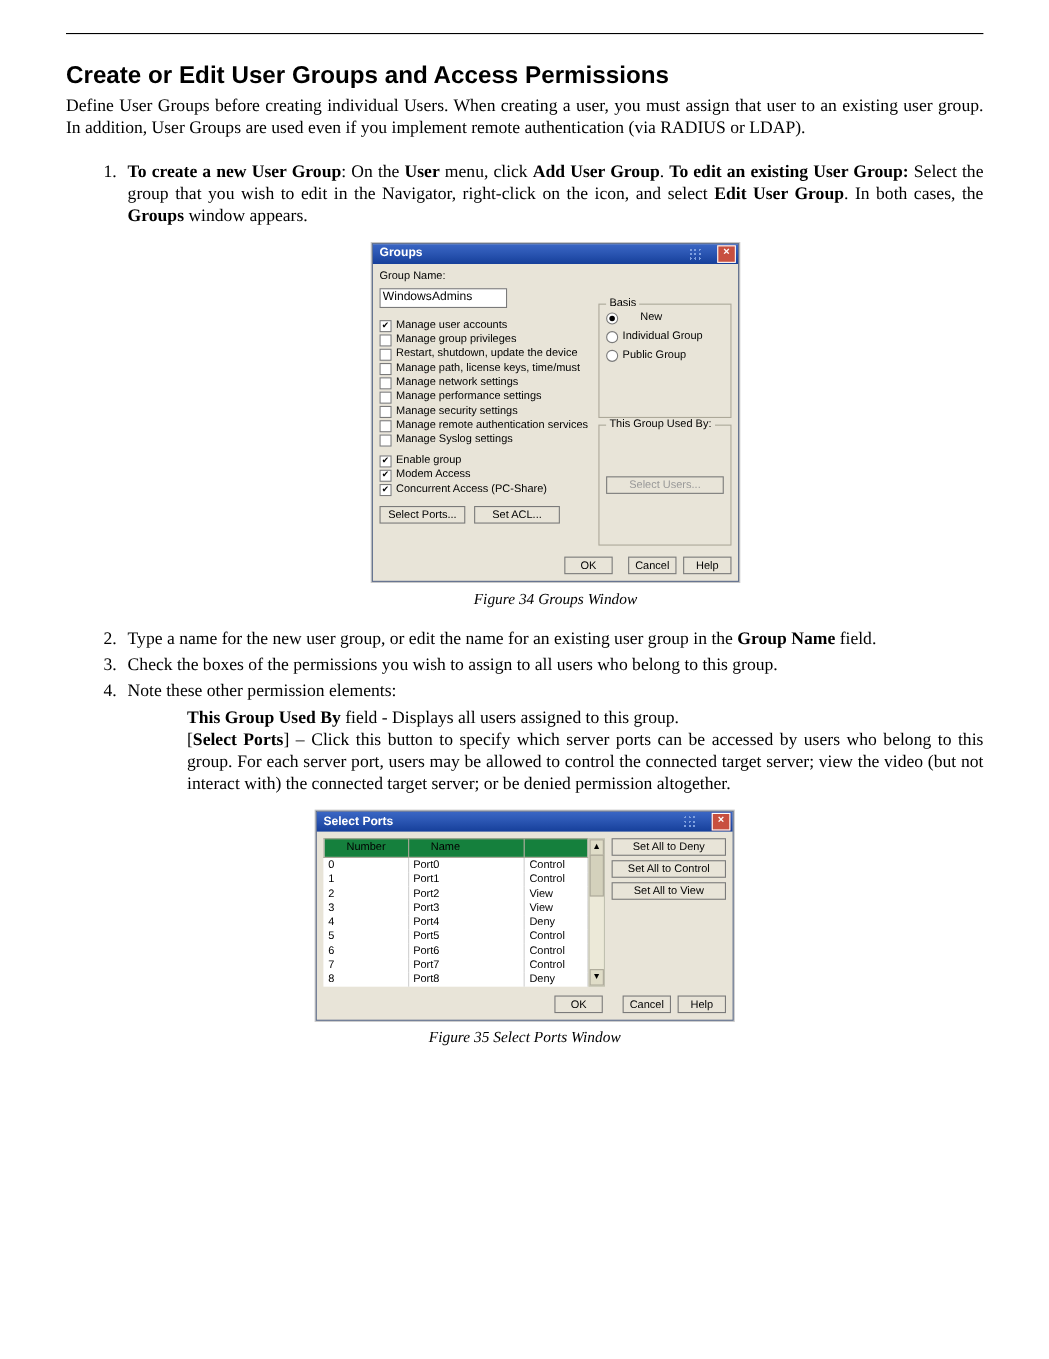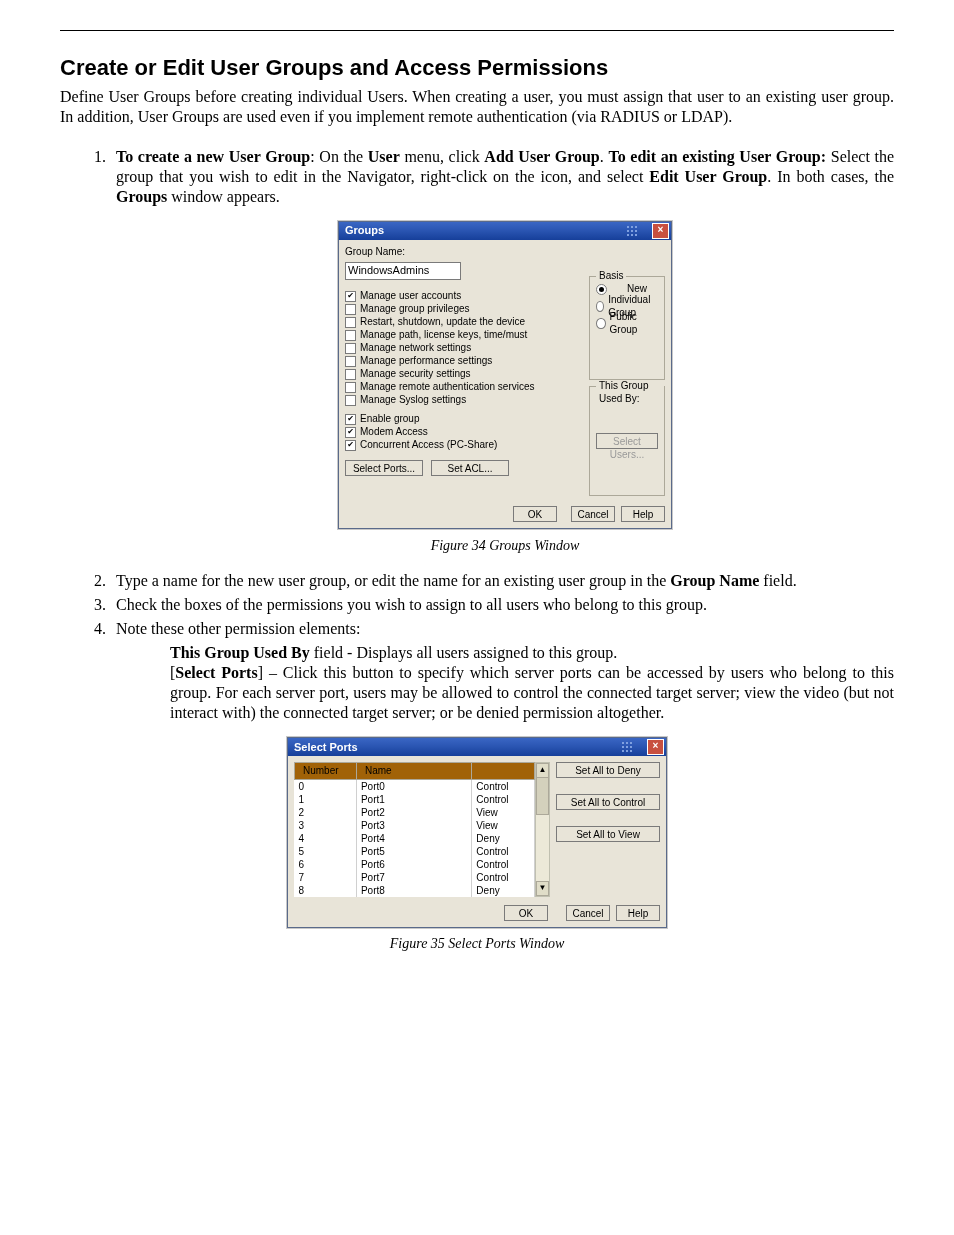--- a/index.html
+++ b/index.html
@@ -173,21 +173,21 @@
     height: 16px;
     box-sizing: border-box;
     line-height: 13px;
   }
   .btn.disabled { color: #999; }
 
   
   .groups-dlg { width: 332px; }
   .groups-flex { display: flex; gap: 6px; }
   .g-left { flex: 1; }
-  .g-right { width: 76px; display:flex; flex-direction: column; gap:6px; }
+  .g-right { width: 121px; display:flex; flex-direction: column; gap:6px; }
   .perm-list { border: 0; margin-top: 4px;}
   .perm-list .checkbox-row { margin-bottom: 0px; }
   .btn-row { display: flex; gap: 8px; margin-top: 8px;}
   .btn-row .btn { width: 78px; }
   .groups-footer {
     display: flex;
     justify-content: space-between;
     margin-top: 10px;
   }
   .groups-footer .left, .groups-footer .right { display:flex; gap:6px;}
@@ -200,24 +200,24 @@
     flex: 1;
     display: flex;
   }
   table.ports {
     border-collapse: collapse;
     width: 100%;
     background: #fff;
     font-size: 10px;
   }
   table.ports th {
-    background: #a16207;
+    background: #15803d;
     border: 1px solid #aca899;
     font-weight: normal;
-    padding: 1px 8px;
+    padding: 1px 20px;
     text-align: left;
     height: 14px;
   }
   table.ports td {
     border-right: 1px solid #d0d0d0;
     padding: 0 4px;
     height: 13px;
     white-space: nowrap;
     overflow: hidden;
   }
@@ -239,21 +239,21 @@
     font-size: 8px;
     text-align: center;
     line-height: 11px;
   }
   .sb-thumb {
     height: 36px;
     background: #d4d1bc;
     border: 1px solid #aca899;
     margin-top: -1px;
   }
-  .ports-right { width: 104px; display:flex; flex-direction:column; gap:16px;}
+  .ports-right { width: 104px; display:flex; flex-direction:column; gap:4px;}
   .ports-right .btn { width: 100%; }
   .ports-footer {
     display: flex;
     justify-content: space-between;
     margin-top: 8px;
   }
   .ports-footer .btn { width: 44px; }
   .ports-footer .right { display:flex; gap:6px;}
 </style>
 </head>

